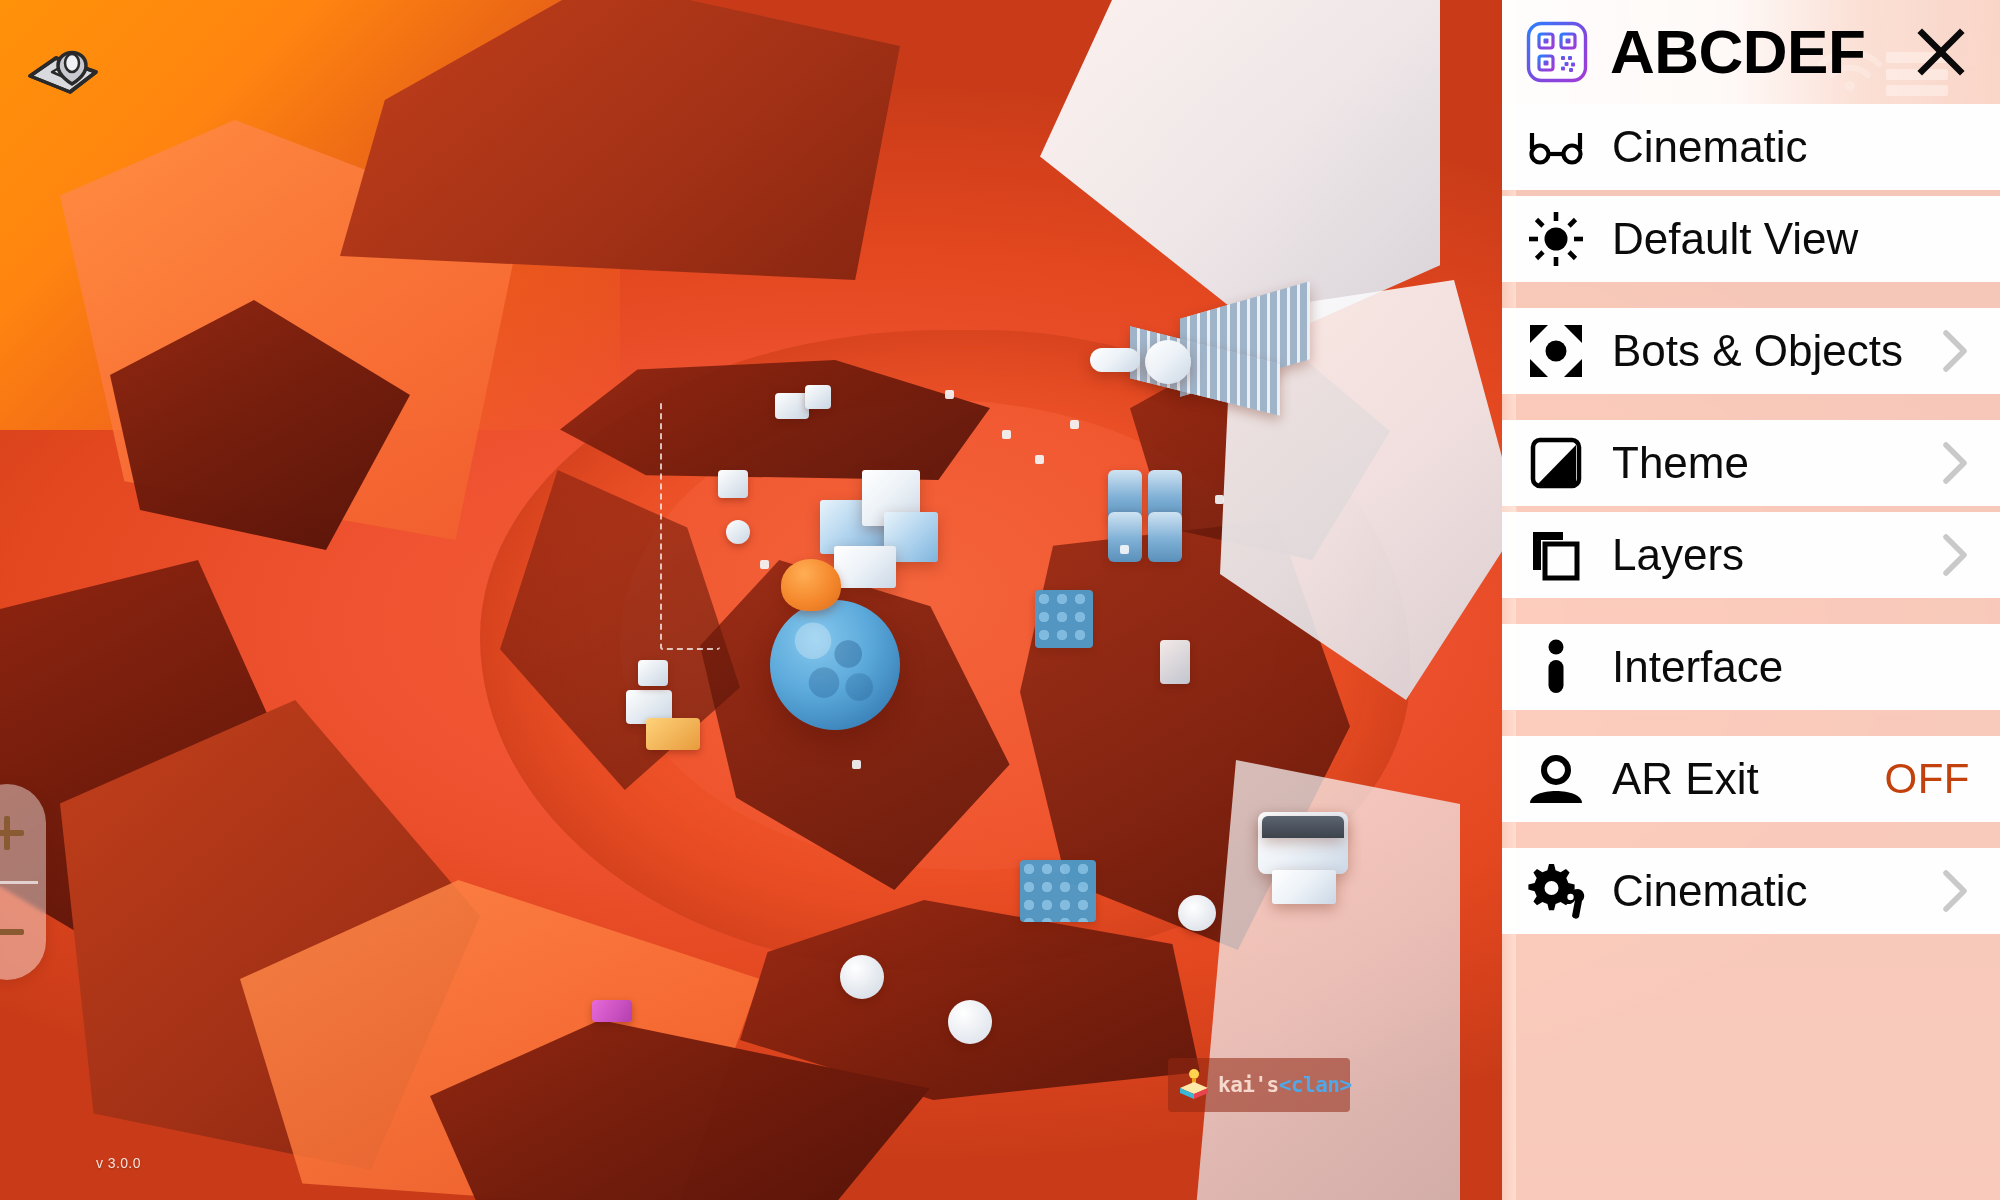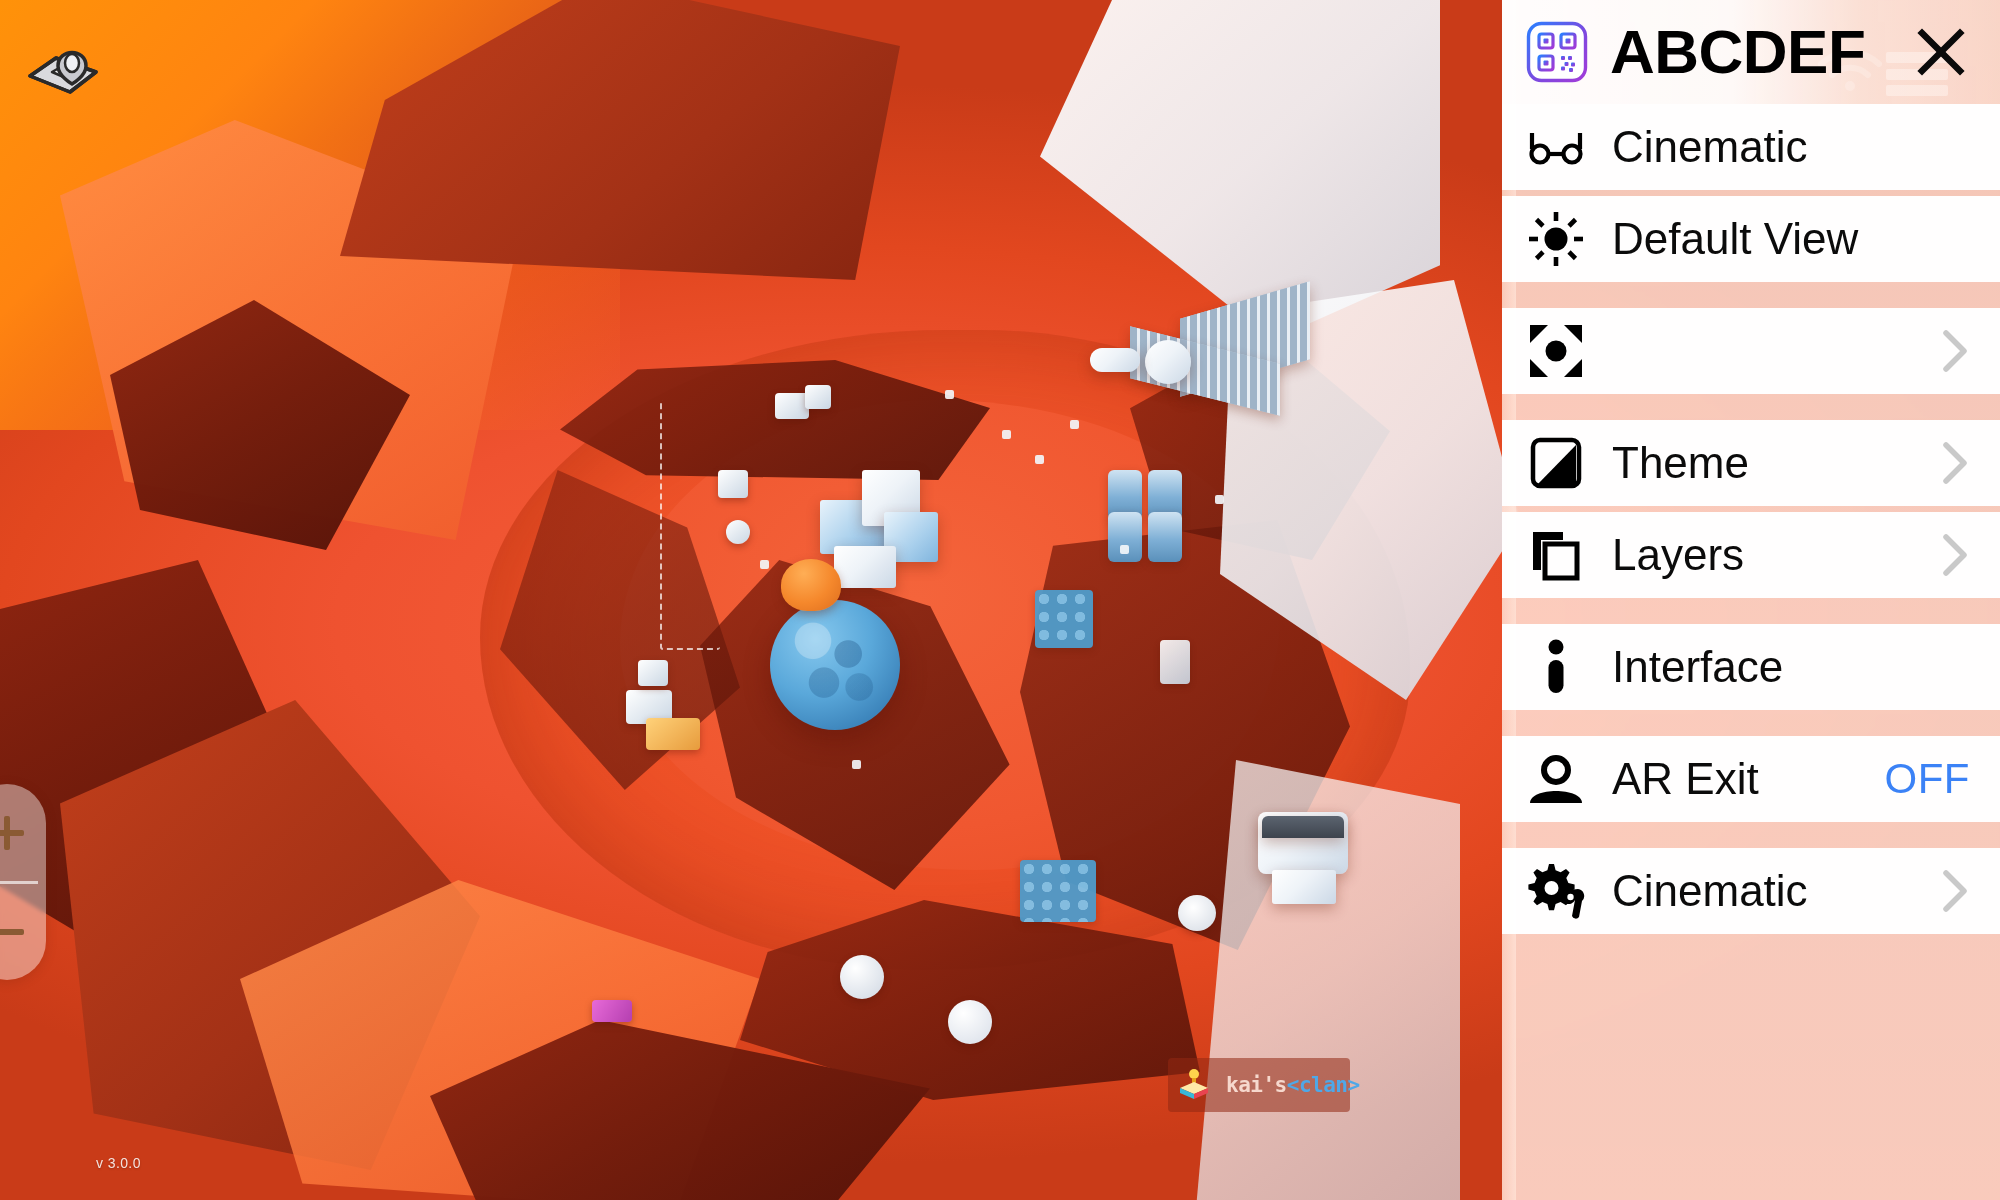--- a/index.html
+++ b/index.html
@@ -151,21 +151,21 @@
   .zoom-glyph { position:relative; width:34px; height:34px; }
   .zoom-glyph .h { position:absolute; left:0; top:14px; width:34px; height:6px; background:#8a5a33; border-radius:2px; }
   .zoom-glyph .v { position:absolute; left:14px; top:0; width:6px; height:34px; background:#8a5a33; border-radius:2px; }
 
   
   .watermark {
     position:absolute; left:1168px; top:1058px;
     width:182px; height:54px;
     background:rgba(145,40,18,.55);
     border-radius:4px;
-    display:flex; align-items:center; gap:16px;
+    display:flex; align-items:center; gap:8px;
     padding:0 10px;
   }
   .wm-logo { width:32px; height:34px; position:relative; flex:none; }
   .wm-text {
     font-family:"DejaVu Sans Mono", monospace;
     font-size:21px; font-weight:700; color:#f6d8cd; letter-spacing:-.5px;
     white-space:nowrap;
   }
   .wm-text .br { color:#4fa8e8; }
 
@@ -240,21 +240,21 @@
   .menu-label {
     margin-left:24px;
     font-size:44px; color:#0b0b0b; line-height:1;
     white-space:nowrap;
   }
   .menu-chevron {
     margin-left:auto; width:30px; height:46px; flex:none;
   }
   .menu-value {
     margin-left:auto;
-    font-size:42px; font-weight:400; color:#3b82f6;
+    font-size:42px; font-weight:400; color:#c2410c;
     letter-spacing:.5px; line-height:1;
   }
   .group-gap { height:14px; flex:none; }
 </style>
 </head>
 <body>
 
 <div id="root">
 
   <div class="scene">
@@ -474,20 +474,21 @@
       <div class="menu-row">
         <div class="menu-icon">
           <svg viewBox="0 0 56 56" width="56" height="56" aria-hidden="true">
             <circle cx="28" cy="28" r="10.5" fill="#000"></circle>
             <polygon points="2,2 20,2 2,20" fill="#000"></polygon>
             <polygon points="54,2 36,2 54,20" fill="#000"></polygon>
             <polygon points="2,54 2,36 20,54" fill="#000"></polygon>
             <polygon points="54,54 36,54 54,36" fill="#000"></polygon>
           </svg>
         </div>
+        <div class="menu-label">Bots &amp; Objects</div>
         <div class="menu-chevron">
           <svg viewBox="0 0 30 46" width="30" height="46" aria-hidden="true">
             <polyline points="6,5 24,23 6,41" fill="none" stroke="#c9c9c9" stroke-width="5.5" stroke-linecap="round" stroke-linejoin="round"></polyline>
           </svg>
         </div>
       </div>
 
       <div class="group-gap"></div>
 
       <div class="menu-row">

